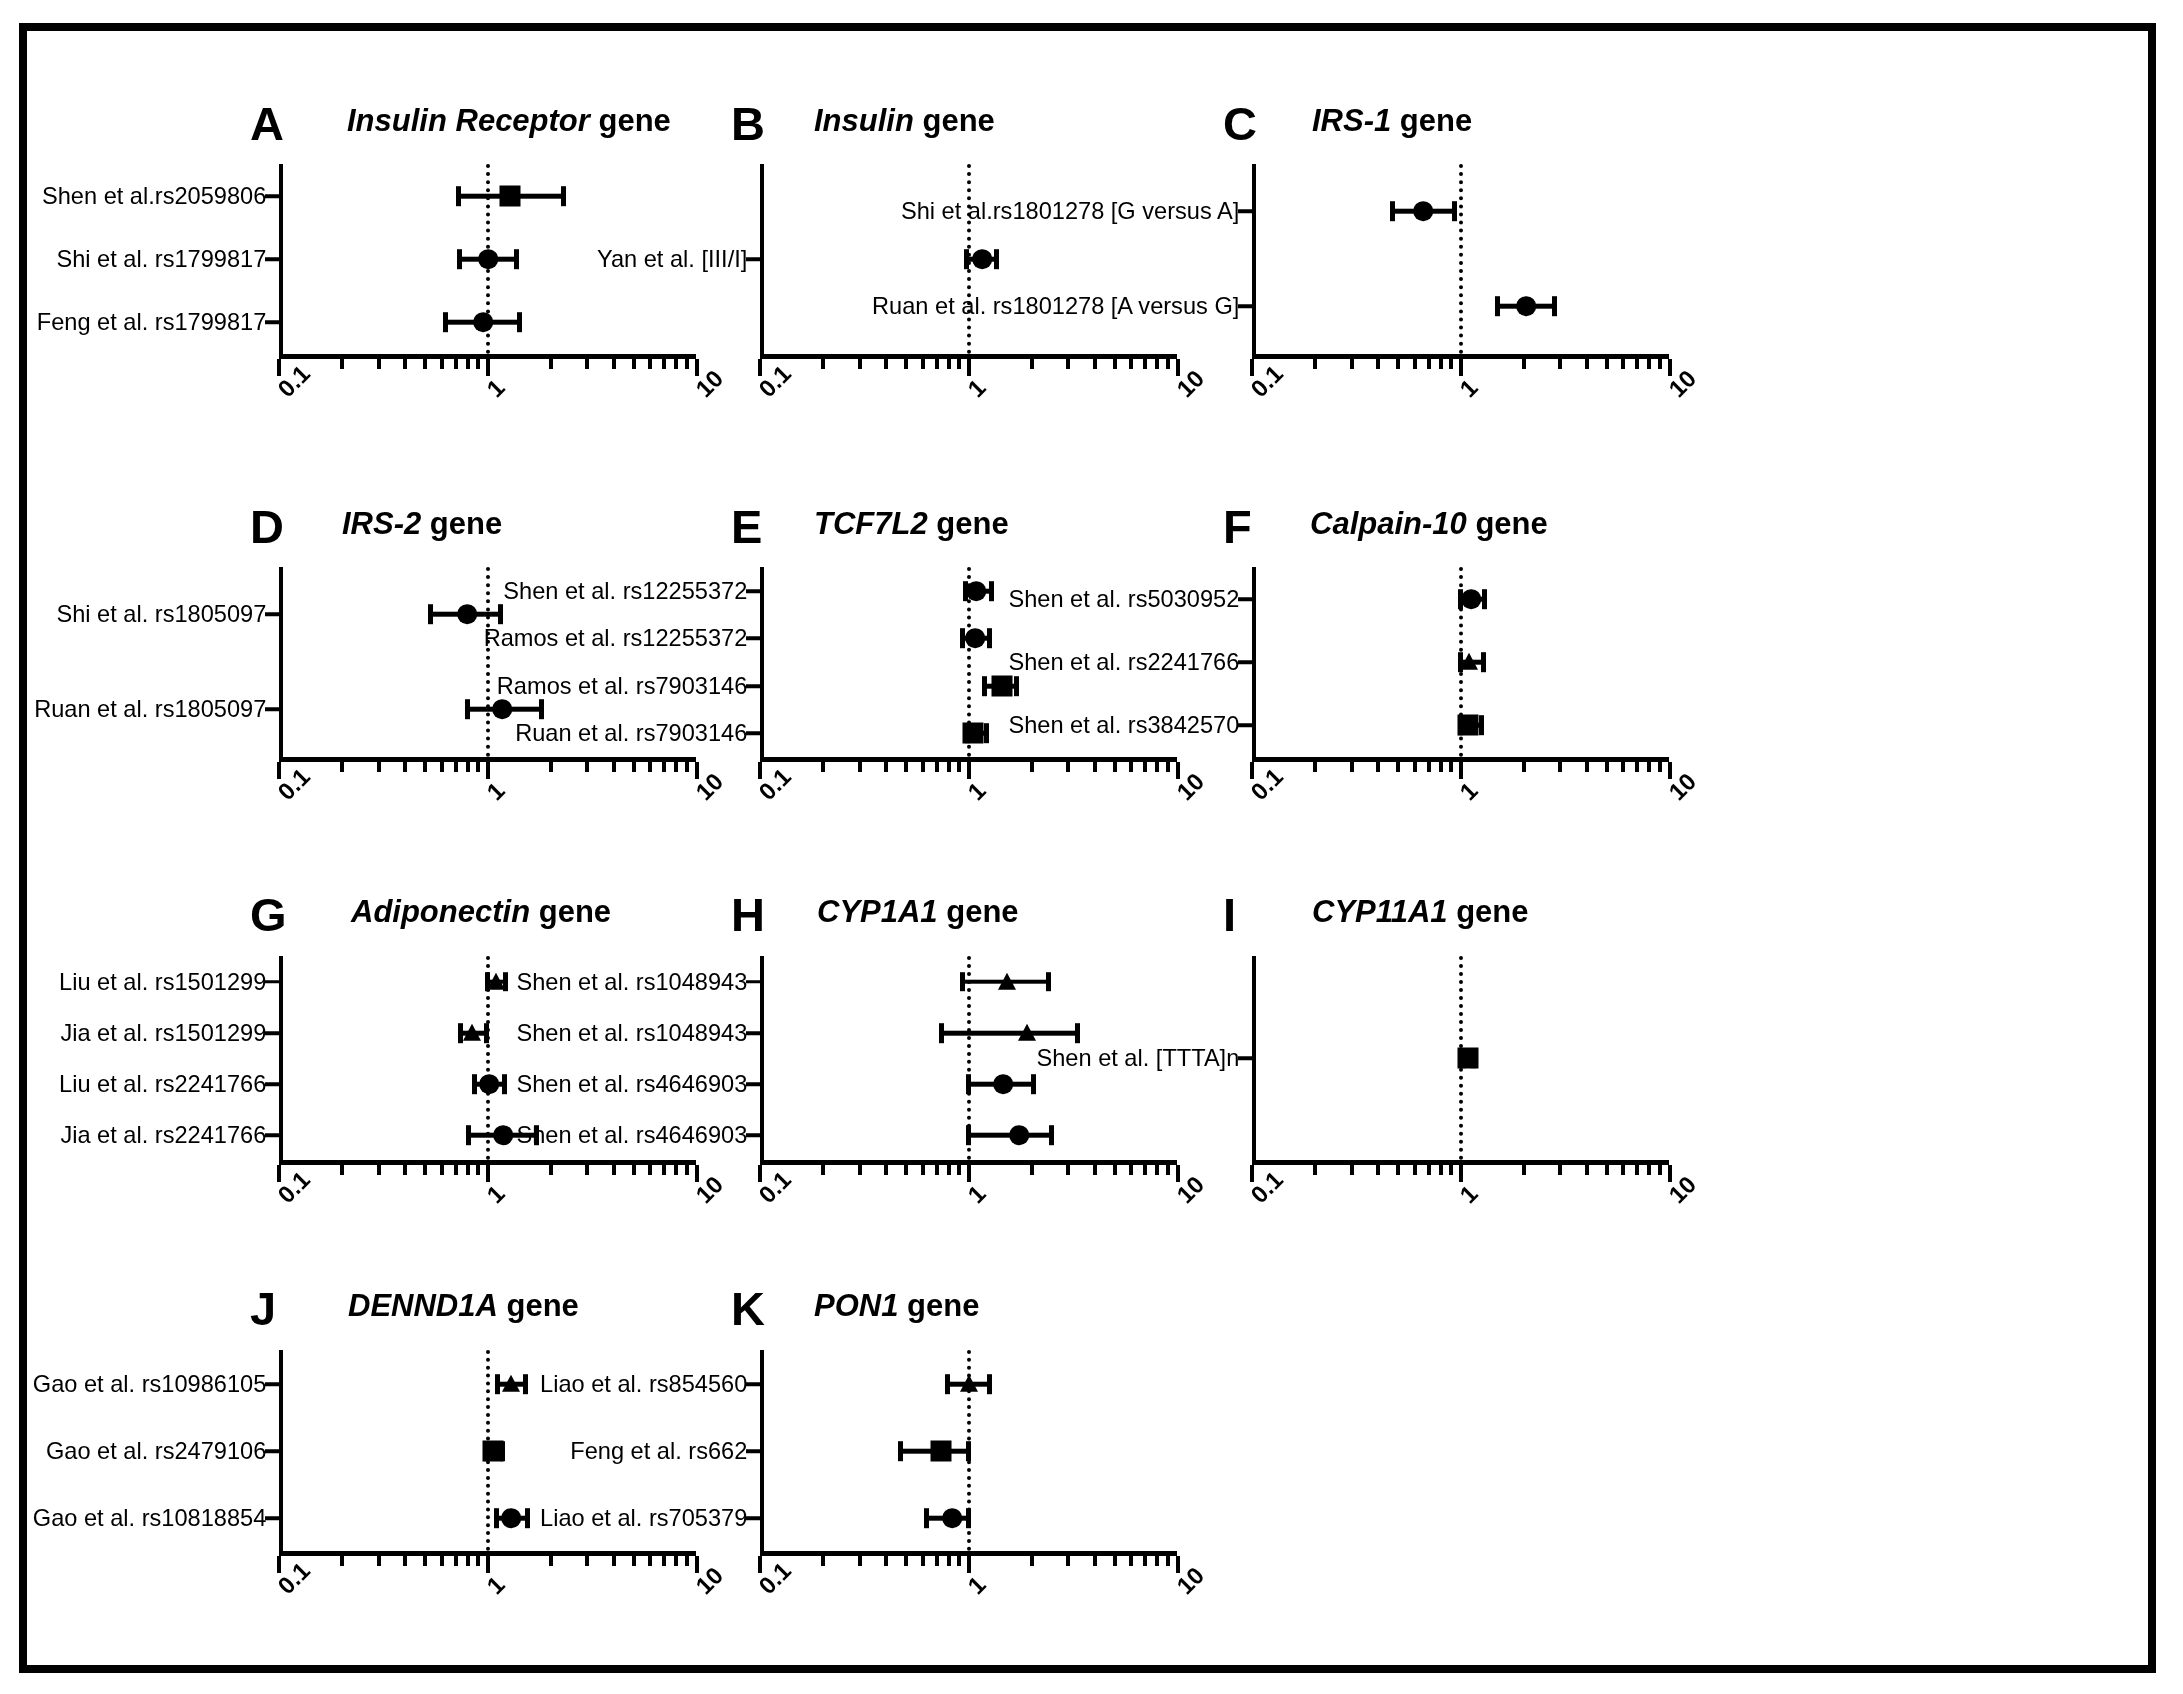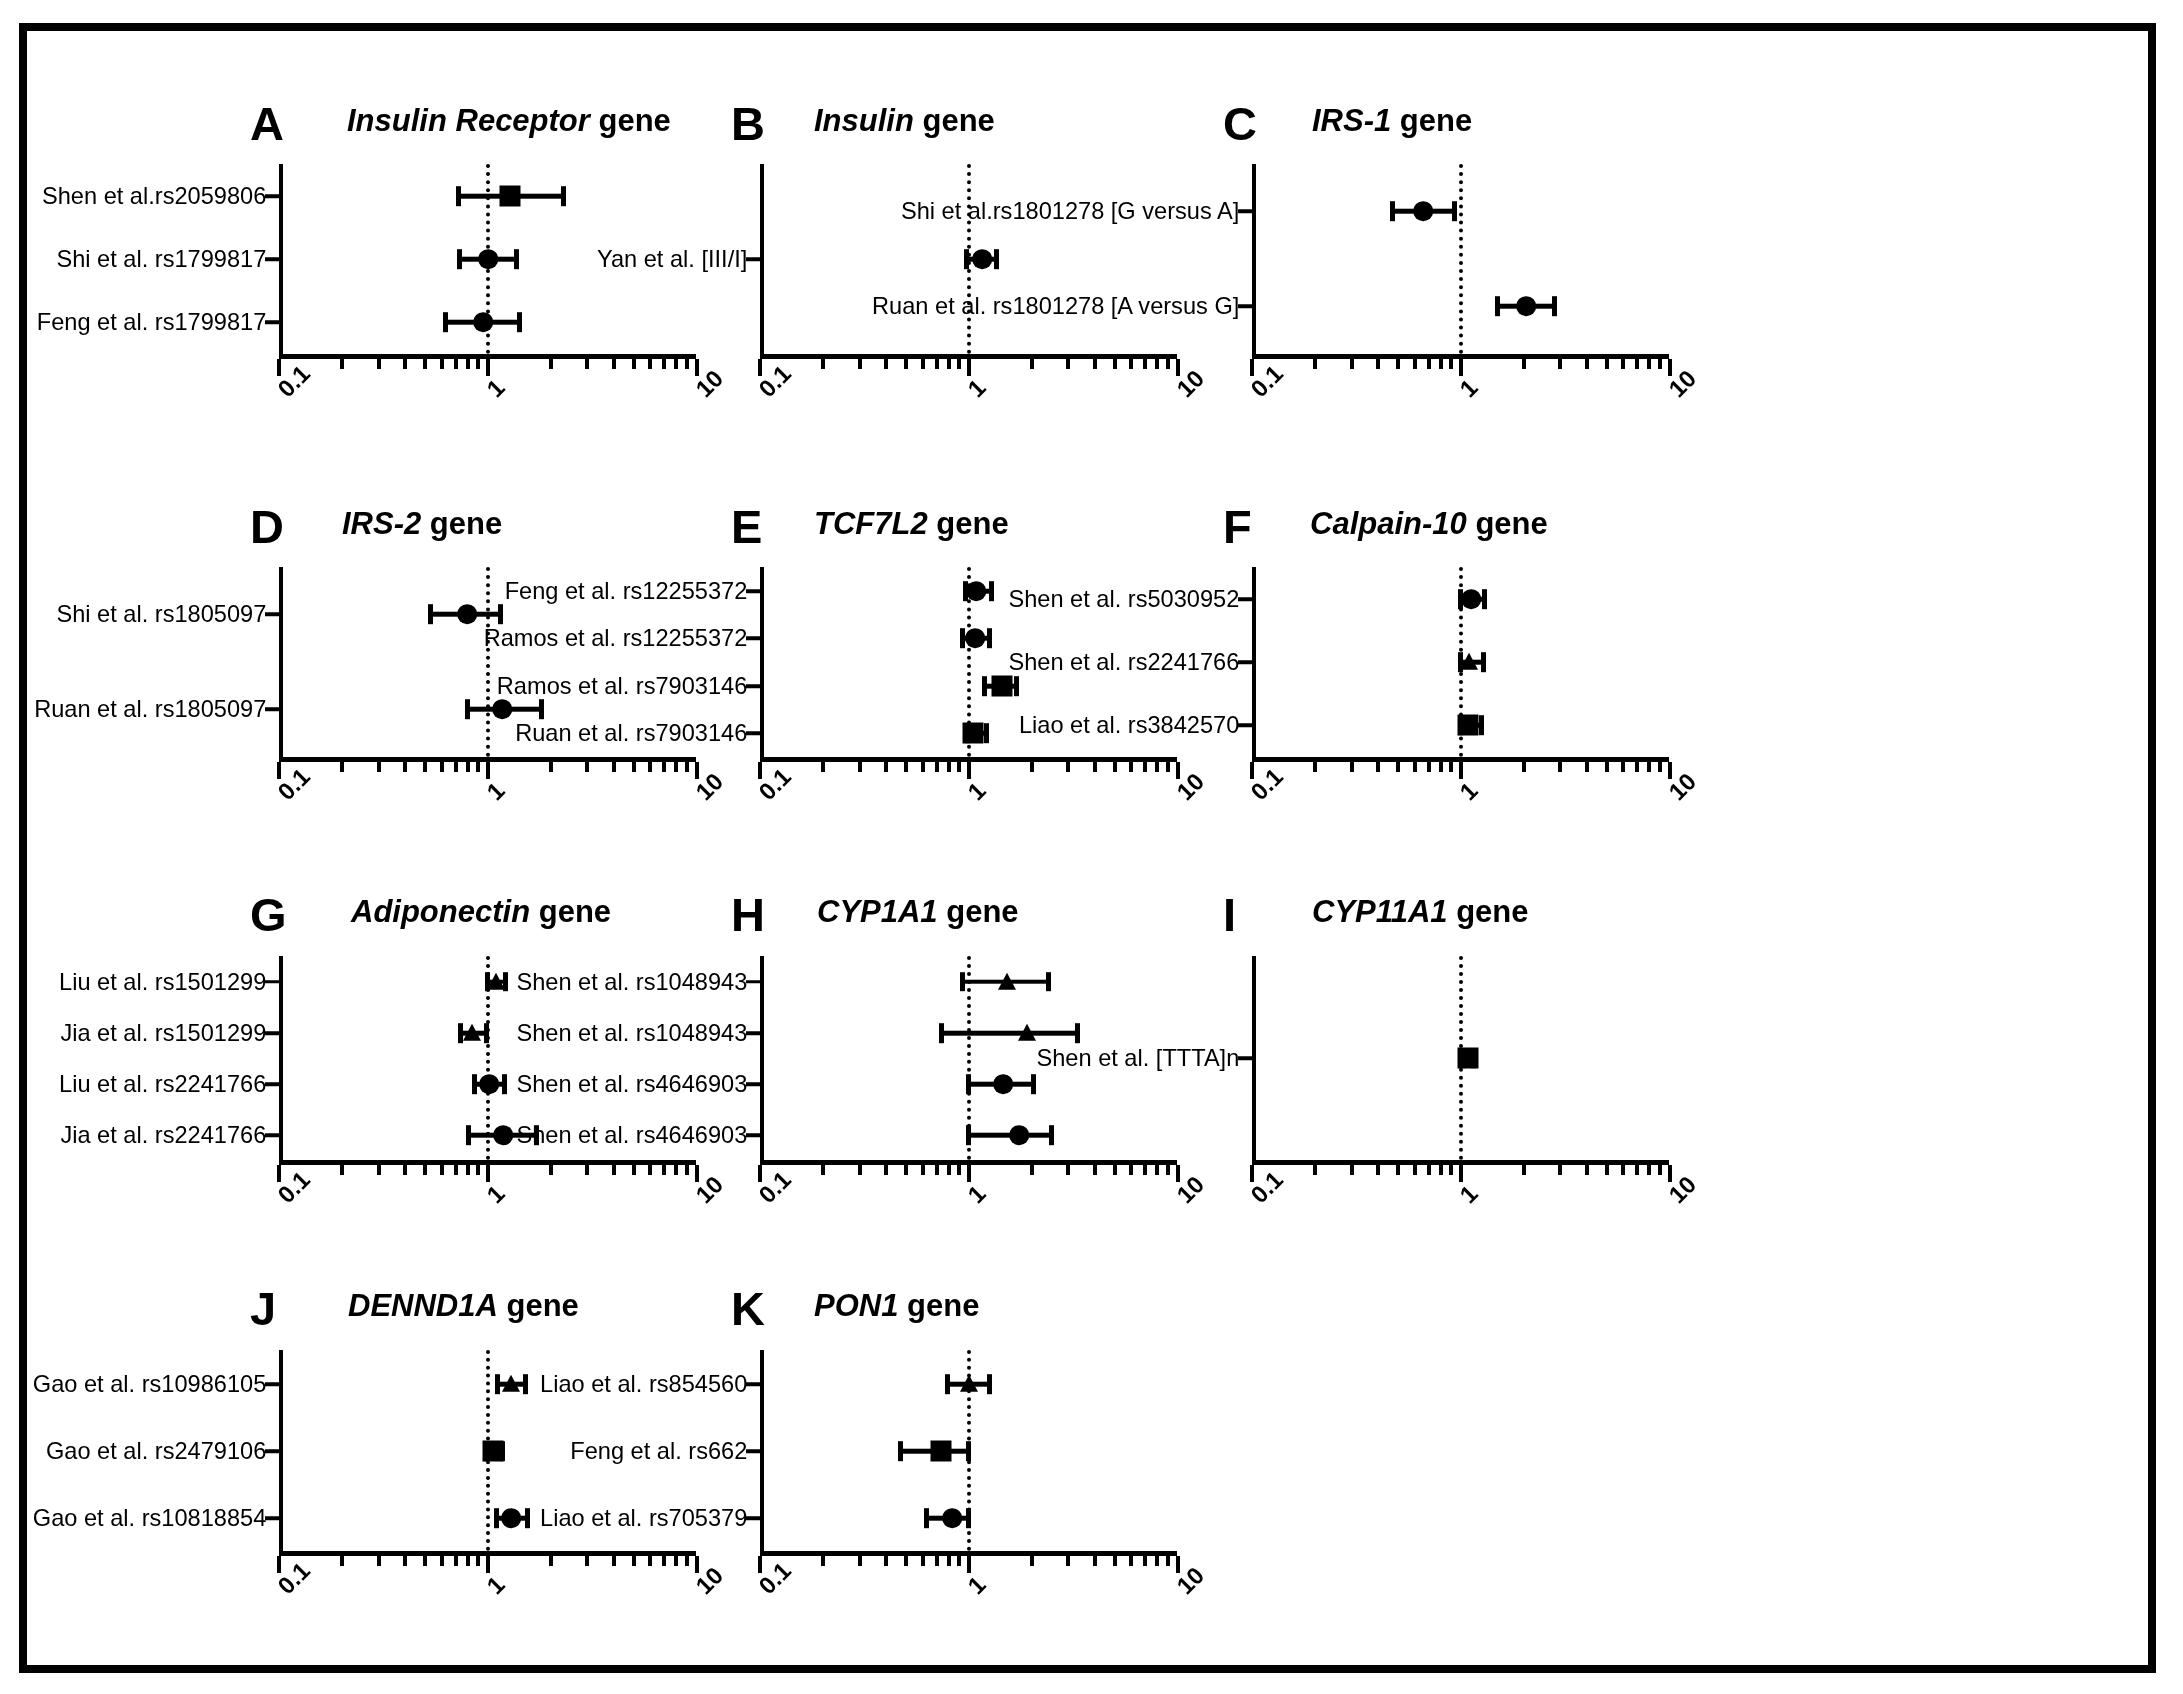--- a/index.html
+++ b/index.html
@@ -273,21 +273,21 @@
         <div class="xtick minor" style="left: 369px; top: 195px;"></div>
         <div class="xtick minor" style="left: 383px; top: 195px;"></div>
         <div class="xtick minor" style="left: 395px; top: 195px;"></div>
         <div class="xtick minor" style="left: 406px; top: 195px;"></div>
         <div class="xtick major" style="left: 416px; top: 195px;"></div>
         <div class="xlabel" style="left: -5.8px; top: 220px;">0.1</div>
         <div class="xlabel" style="left: 203px; top: 220px;">1</div>
         <div class="xlabel" style="left: 412px; top: 220px;">10</div>
         <div class="row" style="top: 24px;">
           <div class="row-tick"></div>
-          <div class="row-label">Feng et al. rs12255372</div>
+          <div class="row-label">Shen et al. rs12255372</div>
           <div class="ci-bar" style="left: 205px; width: 27px;"></div>
           <div class="cap" style="left: 203px;"></div>
           <div class="cap" style="left: 229px;"></div>
           <div class="marker m-circle" style="left: 216px; width: 19.6px; height: 19.6px;"></div>
         </div>
         <div class="row" style="top: 71px;">
           <div class="row-tick"></div>
           <div class="row-label">Ramos et al. rs12255372</div>
           <div class="ci-bar" style="left: 202px; width: 27.5px;"></div>
           <div class="cap" style="left: 200px;"></div>
@@ -352,21 +352,21 @@
         <div class="row" style="top: 95px;">
           <div class="row-tick"></div>
           <div class="row-label">Shen et al. rs2241766</div>
           <div class="ci-bar" style="left: 209px; width: 23px;"></div>
           <div class="cap" style="left: 206px;"></div>
           <div class="cap" style="left: 229px;"></div>
           <div class="marker m-triangle" style="left: 217px; transform: translate(-50%, -55%);"></div>
         </div>
         <div class="row" style="top: 158px;">
           <div class="row-tick"></div>
-          <div class="row-label">Liao et al. rs3842570</div>
+          <div class="row-label">Shen et al. rs3842570</div>
           <div class="ci-bar" style="left: 209px; width: 20px;"></div>
           <div class="cap" style="left: 206px;"></div>
           <div class="cap" style="left: 227px;"></div>
           <div class="marker m-square" style="left: 216px; width: 21px; height: 21px;"></div>
         </div>
       </div>
     </div>
     <div class="panel" style="left: 0px; top: 0px;">
       <div class="panel-letter" style="left: 250px; top: 891px;">G</div>
       <div class="panel-title" style="left: 351px; top: 895px;"><span class="gene-name">Adiponectin</span><span> gene</span></div>

